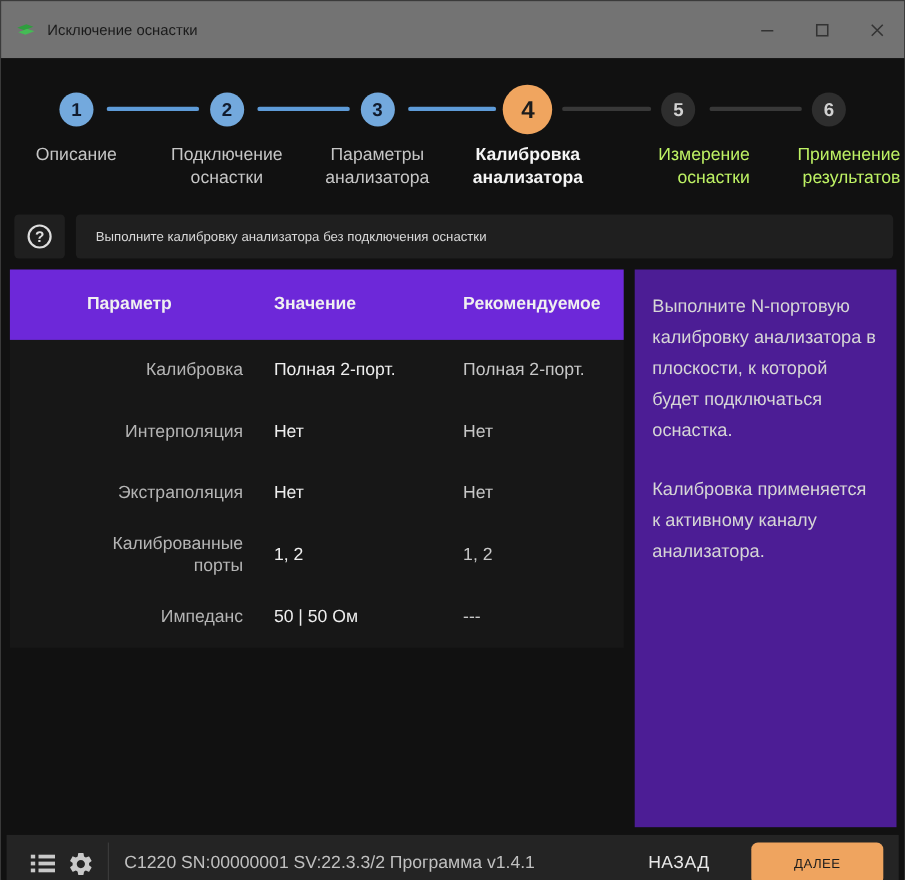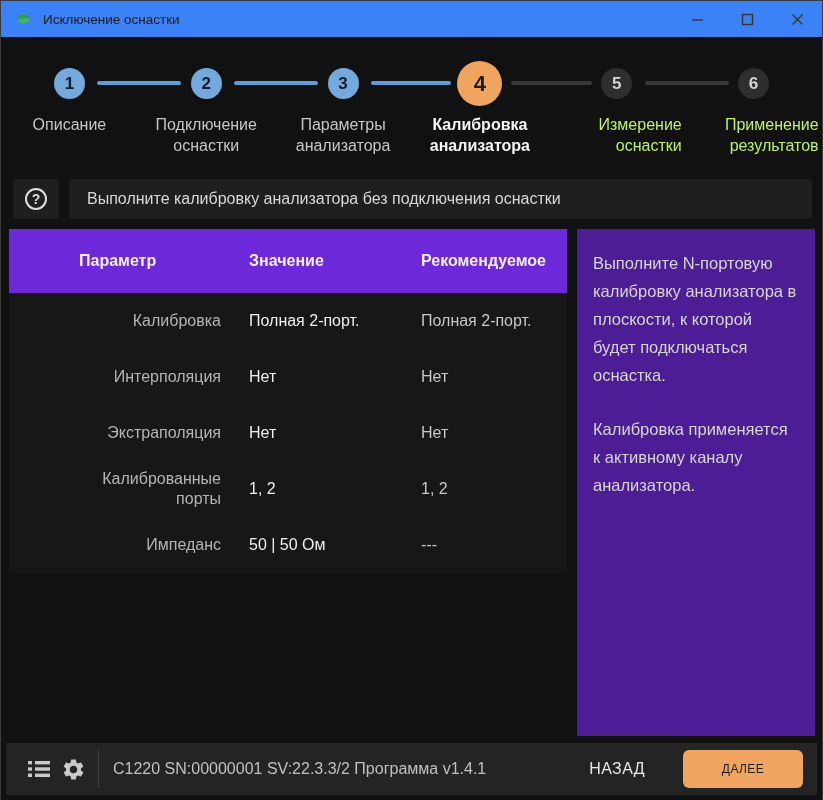--- a/index.html
+++ b/index.html
@@ -1,21 +1,21 @@
 <!DOCTYPE html>
 <html><head>
 <meta charset="utf-8">
 <style>
   * { margin:0; padding:0; box-sizing:border-box; }
   html,body { width:823px; height:800px; }
   body { font-family:"Liberation Sans", sans-serif; background:#0e0e0e; overflow:hidden; }
   .window { width:823px; height:800px; display:flex; flex-direction:column; background:#111111; border:1px solid #3a3a3a; }
 
   
-  .titlebar { height:36px; background:#3b82f6; display:flex; align-items:center; padding-left:10px; flex:0 0 auto; }
+  .titlebar { height:52px; background:#737373; display:flex; align-items:center; padding-left:10px; flex:0 0 auto; }
   .app-icon { width:24px; height:24px; display:flex; align-items:center; justify-content:center; margin-right:8px; }
   .title-text { font-size:13.5px; color:#1b1b1b; }
   .win-controls { margin-left:auto; display:flex; height:100%; }
   .win-btn { width:50px; height:100%; background:transparent; border:none; display:flex; align-items:center; justify-content:center; cursor:pointer; color:#333; }
   .win-btn svg { display:block; }
 
   
   .content { flex:1; background:#111111; display:flex; flex-direction:column; }
 
   
@@ -36,21 +36,21 @@
   .circle.next { width:31px; height:31px; background:#2e2e2e; color:#d2d2d2; font-size:17px; }
   .step-label { margin-top:8px; text-align:center; font-size:16px; line-height:21px; max-width:130px; }
   .step.s-done .step-label { color:#c6c6c6; }
   .step.s-active .step-label { color:#f5f5f5; font-weight:600; }
   .step.s-next .step-label { color:#bef264;text-align:right; }
 
   
   .help-row { display:flex; gap:10px; margin:8px 10px 0 12px; flex:0 0 auto; }
   .help-btn { width:46px; height:40px; background:#1f1f1f; border:none; border-radius:4px; display:flex; align-items:center; justify-content:center; cursor:pointer; }
   .qmark { width:22px; height:22px; border:2px solid #dedede; border-radius:50%; color:#dedede; font-size:14px; font-weight:700; display:flex; align-items:center; justify-content:center; }
-  .help-msg { flex:1; background:#1f1f1f; border-radius:4px; color:#d8d8d8; font-size:16px; display:flex; align-items:center; padding-left:18px; }
+  .help-msg { flex:1; background:#1f1f1f; border-radius:4px; color:#d8d8d8; font-size:12px; display:flex; align-items:center; padding-left:18px; }
 
   
   .main { display:flex; gap:10px; margin:10px 7px 0 8px; height:507px; flex:0 0 auto; }
   .table-box { flex:1; background:#171717; align-self:flex-start; width:560px; }
   .thead { background:#6d28d9; height:64px; display:grid; grid-template-columns:170px 172px 1fr; align-items:center; padding-left:70px; }
   .th { color:#f0f0f0; font-size:16px; font-weight:700; }
   .trow { height:56px; display:grid; grid-template-columns:170px 172px 1fr; align-items:center; padding-left:70px; }
   .td-param { color:#b5b5b5; font-size:16px; line-height:20px; padding-right:28px;text-align:right; }
   .td-value { color:#eeeeee; font-size:16px; }
   .td-rec { color:#c7c7c7; font-size:16px; }

